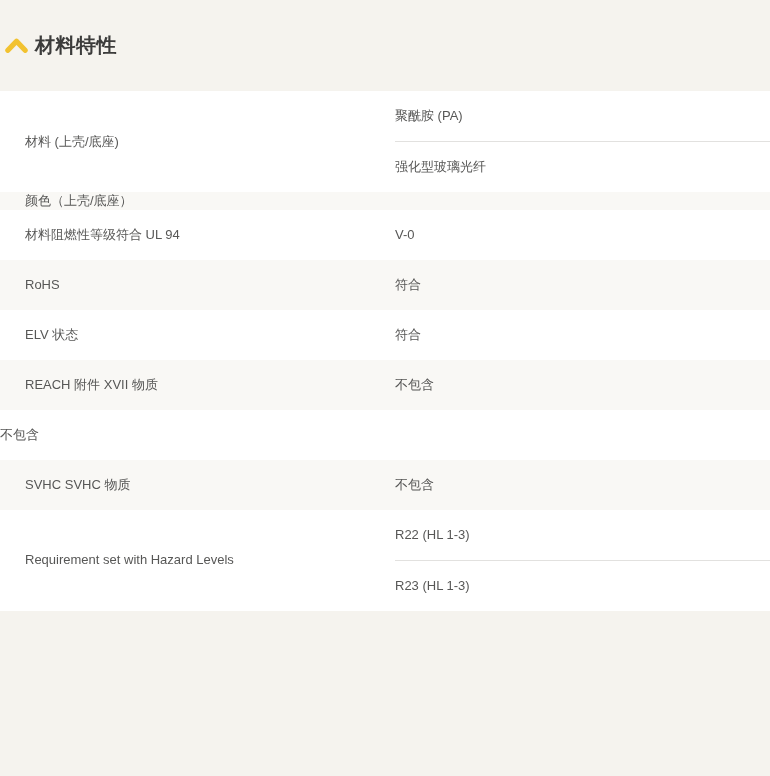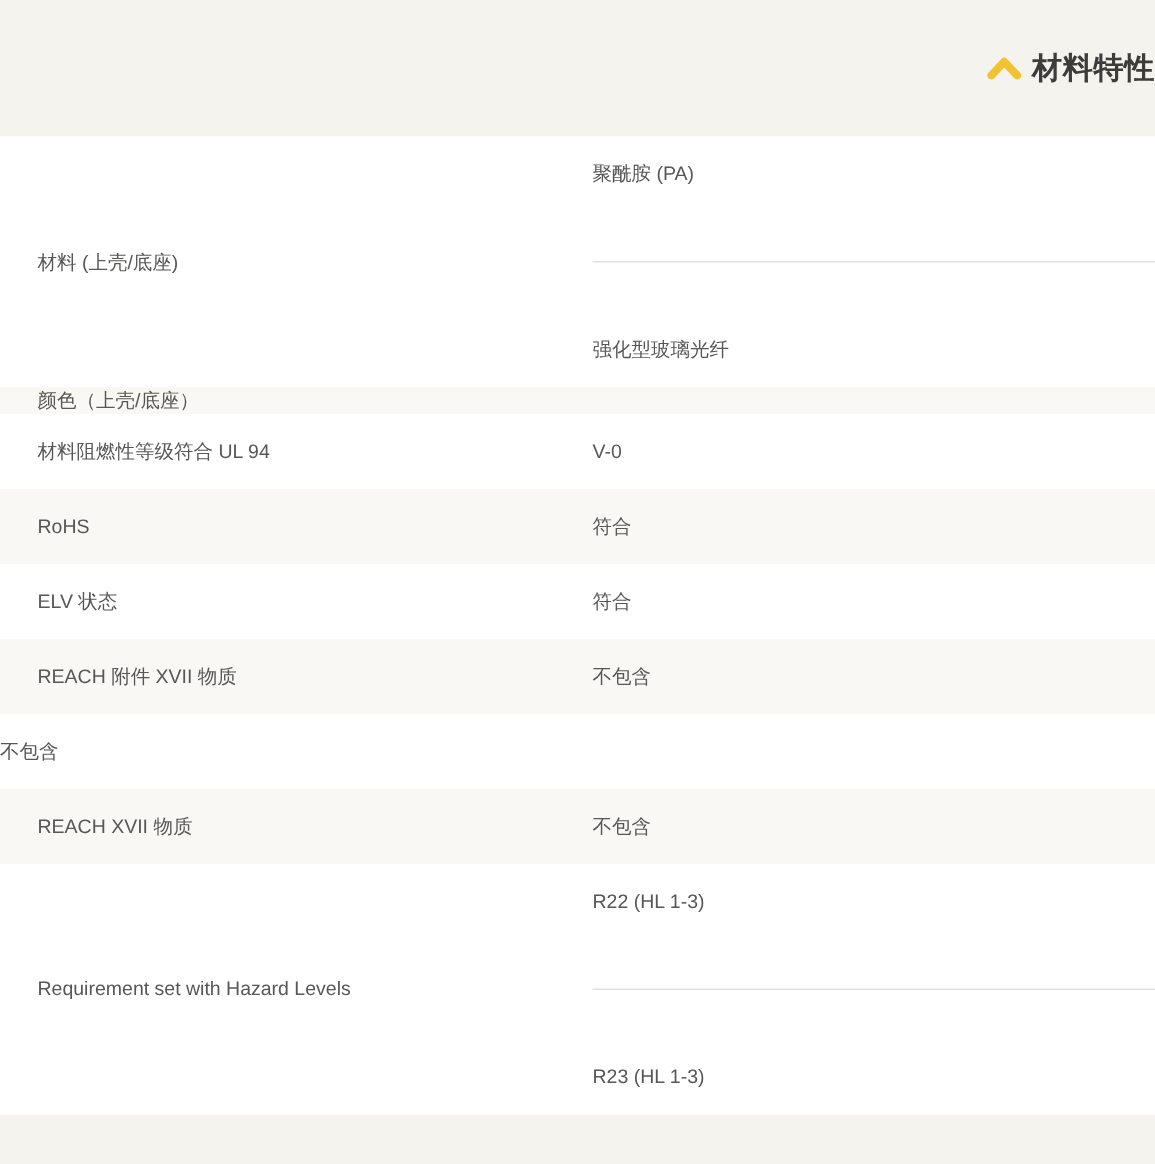--- a/index.html
+++ b/index.html
@@ -13,21 +13,20 @@
     font-family: "Liberation Sans", "DejaVu Sans", sans-serif;
     overflow: hidden;
   }
   .section-header {
     height: 91px;
     display: flex;
     align-items: center;
     padding-left: 5px;
     box-sizing: border-box;
     cursor: pointer;
-    justify-content: flex-end;
   }
   .section-header .chev {
     width: 23px;
     height: 15px;
     margin-right: 7px;
     flex: 0 0 auto;
   }
   .section-title {
     font-size: 20px;
     font-weight: bold;
@@ -58,21 +57,20 @@
     padding-left: 25px;
     padding-right: 20px;
     display: flex;
     align-items: center;
   }
   .cell.value-group {
     flex: 1 1 auto;
     display: flex;
     flex-direction: column;
     justify-content: flex-end;
-    gap: 33px;
   }
   .value-item {
     height: 50px;
     display: flex;
     align-items: center;
   }
   .value-divider {
     height: 1px;
     background: #e2e1df;
     width: 100%;
@@ -125,21 +123,21 @@
       <div class="cell value-group">
         <div class="value-item">不包含</div>
       </div>
     </div>
     <div class="row">
       <div class="cell value-group">
         <div class="value-item">不包含</div>
       </div>
     </div>
     <div class="row">
-      <div class="cell label">REACH XVII 物质</div>
+      <div class="cell label">SVHC SVHC 物质</div>
       <div class="cell value-group">
         <div class="value-item">不包含</div>
       </div>
     </div>
     <div class="row">
       <div class="cell label">Requirement set with Hazard Levels</div>
       <div class="cell value-group">
         <div class="value-item">R22 (HL 1-3)</div>
         <div class="value-divider"></div>
         <div class="value-item">R23 (HL 1-3)</div>

